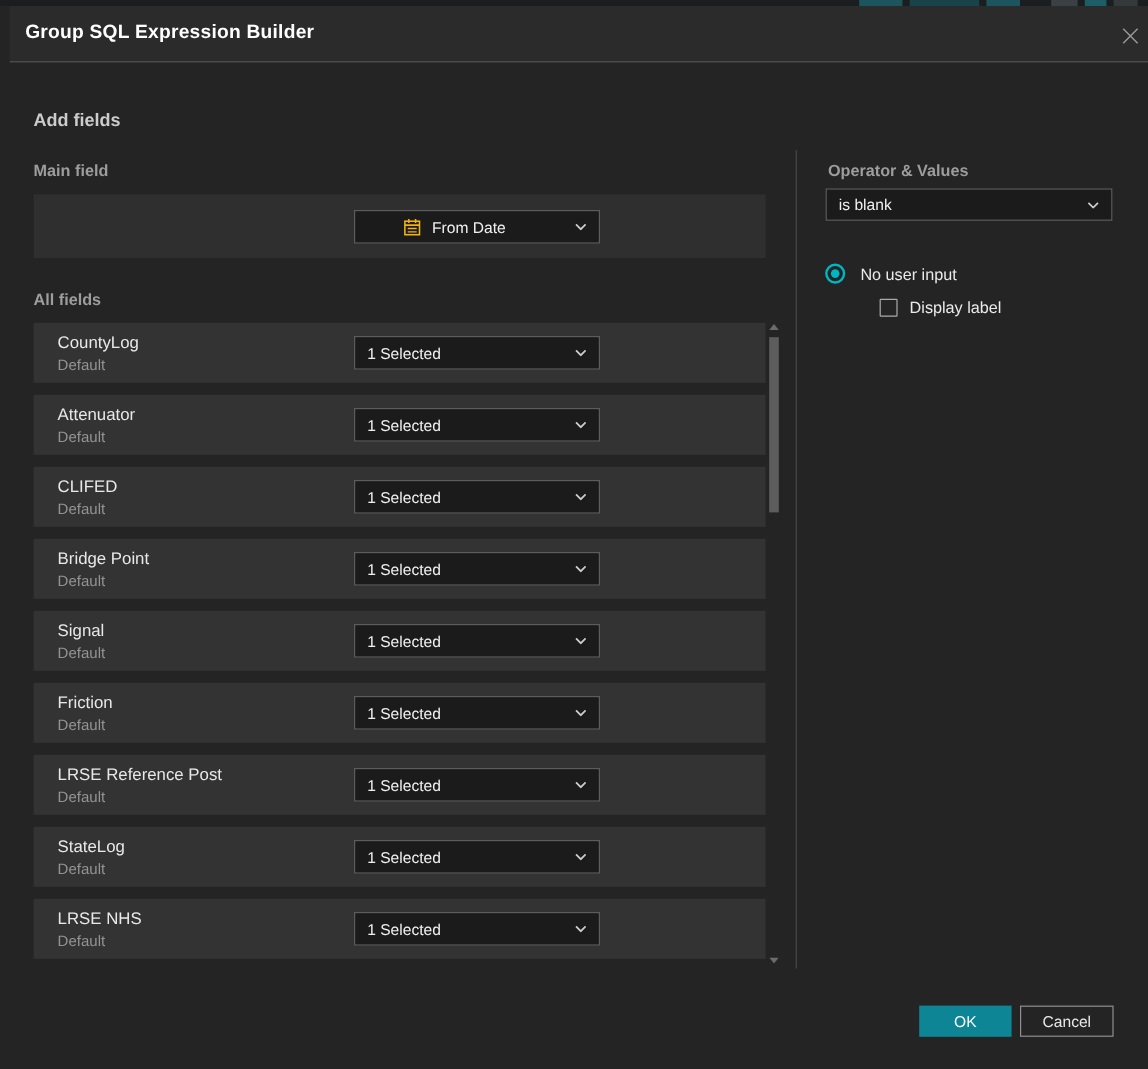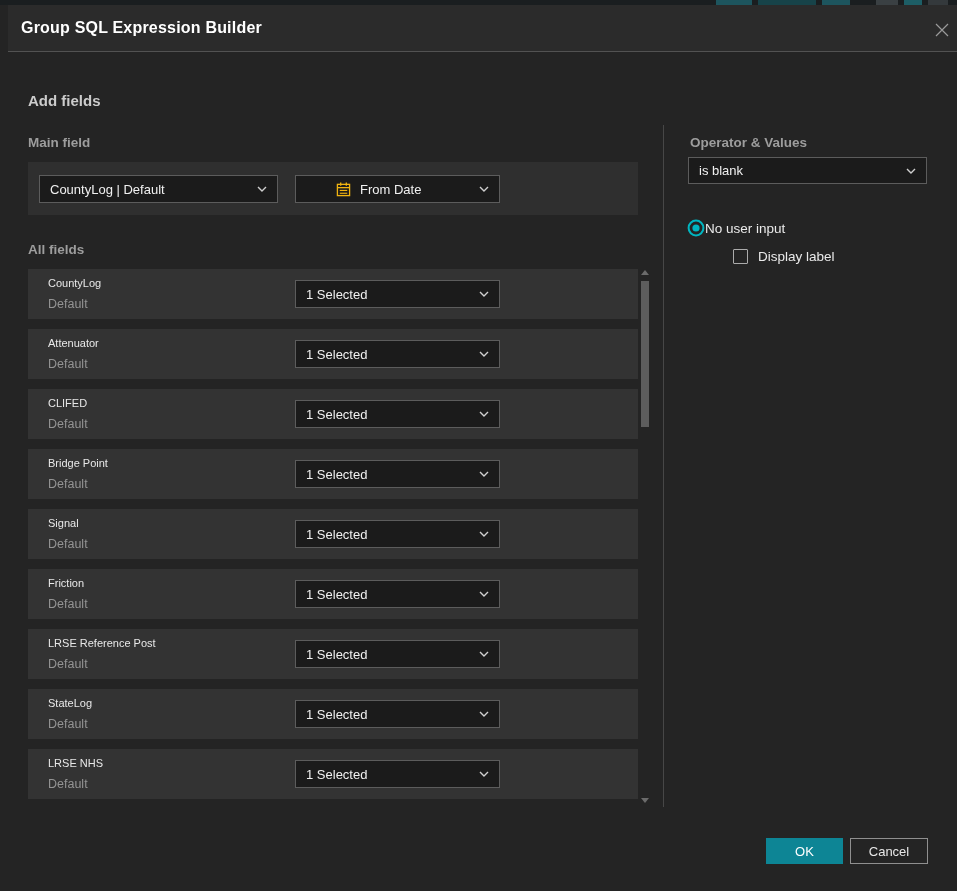--- a/index.html
+++ b/index.html
@@ -64,41 +64,41 @@
   .dropdown .chev{flex:0 0 auto;margin-left:8px;display:flex;align-items:center;}
   .dd-layer{left:11px;top:13px;width:239px;}
   .dd-field{left:267px;top:13px;width:205px;padding-left:40px;}
   .dd-field .cal{display:flex;align-items:center;margin-right:9px;}
 
   
   .field-row{
     position:absolute;left:28px;width:610px;height:50px;
     background:var(--row-bg);
   }
-  .field-row .f-name{position:absolute;left:20px;top:8px;font-size:11px;color:#e8e8e8;}
+  .field-row .f-name{position:absolute;left:20px;top:8px;font-size:14px;color:#e8e8e8;}
   .field-row .f-type{position:absolute;left:20px;top:28px;font-size:12.5px;color:#949494;}
   .field-row .dropdown{left:267px;top:11px;width:205px;}
 
   
   .scrollbar{position:absolute;left:638px;top:262px;width:13px;height:541px;}
   .sb-arrow{position:absolute;left:3px;width:8px;height:5px;cursor:pointer;}
   .sb-up{top:3px;}
   .sb-down{top:531px;}
   .sb-thumb{
     position:absolute;left:2.5px;top:14px;width:8px;height:146px;
     background:#5d5d5d;cursor:grab;
   }
 
   
   .v-divider{position:absolute;left:663px;top:120px;width:1px;height:682px;background:#474747;}
 
   
   .dd-operator{left:688px;top:152px;width:239px;height:27px;}
   .radio-row{position:absolute;left:687px;top:214px;display:flex;align-items:center;cursor:pointer;}
-  .radio-row .r-label{margin-left:0;font-size:13.5px;color:#eaeaea;}
+  .radio-row .r-label{margin-left:12px;font-size:13.5px;color:#eaeaea;}
   .check-row{position:absolute;left:709px;top:244px;display:flex;align-items:center;cursor:pointer;padding-left:24px;}
   .checkbox{
     width:15px;height:15px;border:1px solid #ababab;border-radius:1px;background:transparent;
   }
   .check-row .c-label{margin-left:10px;font-size:13.5px;color:#eaeaea;}
 
   
   .btn{
     position:absolute;top:833px;height:26px;
     display:flex;align-items:center;justify-content:center;
@@ -130,28 +130,20 @@
         </svg>
     </div>
   </div>
 
   <div class="h-add-fields">Add fields</div>
   <div class="h-sub h-main-field">Main field</div>
   <div class="h-sub h-all-fields">All fields</div>
   <div class="h-sub h-operator">Operator &amp; Values</div>
 
   <div class="main-field-box">
-    <div class="dropdown dd-layer">
-      <span class="dd-label">CountyLog | Default</span>
-      <span class="chev">
-        <svg width="10" height="6" viewBox="0 0 10 6">
-            <path d="M1 1l4 4 4-4" fill="none" stroke="#cfcfcf" stroke-width="1.4"></path>
-          </svg>
-      </span>
-    </div>
     <div class="dropdown dd-field">
       <span class="cal">
         <svg width="15" height="15" viewBox="0 0 16 16">
           <rect x="1.5" y="2.5" width="13" height="12" fill="none" stroke="var(--calendar-amber)" stroke-width="1.4"></rect>
           <line x1="1.5" y1="6" x2="14.5" y2="6" stroke="var(--calendar-amber)" stroke-width="1.4"></line>
           <line x1="5" y1="0.5" x2="5" y2="4" stroke="var(--calendar-amber)" stroke-width="1.4"></line>
           <line x1="11" y1="0.5" x2="11" y2="4" stroke="var(--calendar-amber)" stroke-width="1.4"></line>
           <line x1="4" y1="9" x2="12" y2="9" stroke="var(--calendar-amber)" stroke-width="1.2"></line>
           <line x1="4" y1="12" x2="12" y2="12" stroke="var(--calendar-amber)" stroke-width="1.2"></line>
         </svg>

